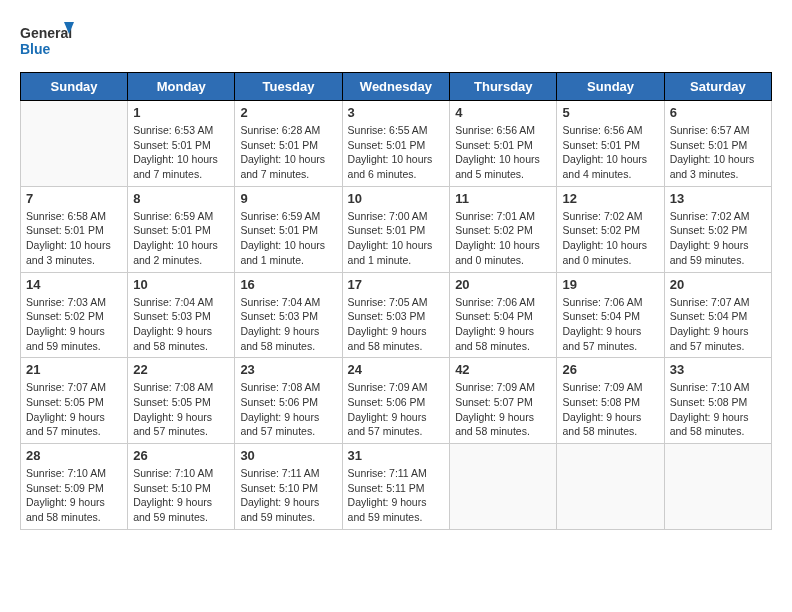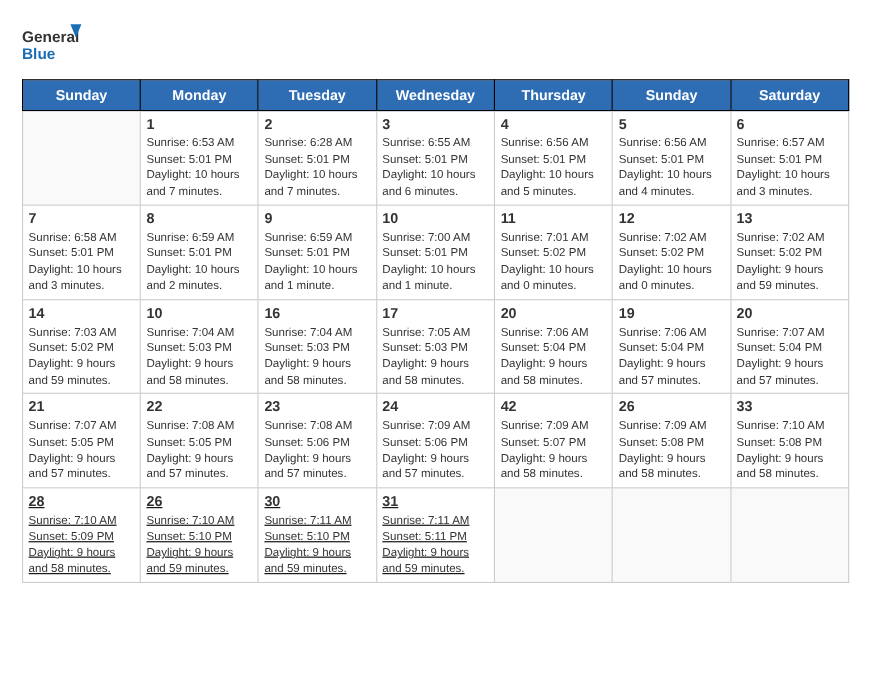--- a/index.html
+++ b/index.html
@@ -66,21 +66,20 @@
     .cell-text {
       font-size: 10.5px;
       color: #333;
       line-height: 1.4;
     }
     tr.week-row td {
       height: 85px;
     }
     .last-row td {
       height: 75px;
-      text-decoration: underline;
     }
   </style>
 </head>
 <body>
 
 <div class="header-section">
   <div class="logo">
   <svg width="55" height="42" viewBox="0 0 55 42">
     <text x="0" y="18" font-size="14" font-weight="bold" fill="#333" font-family="Arial">General</text>
     <text x="0" y="34" font-size="14" font-weight="bold" fill="#1a6eb5" font-family="Arial">Blue</text>

